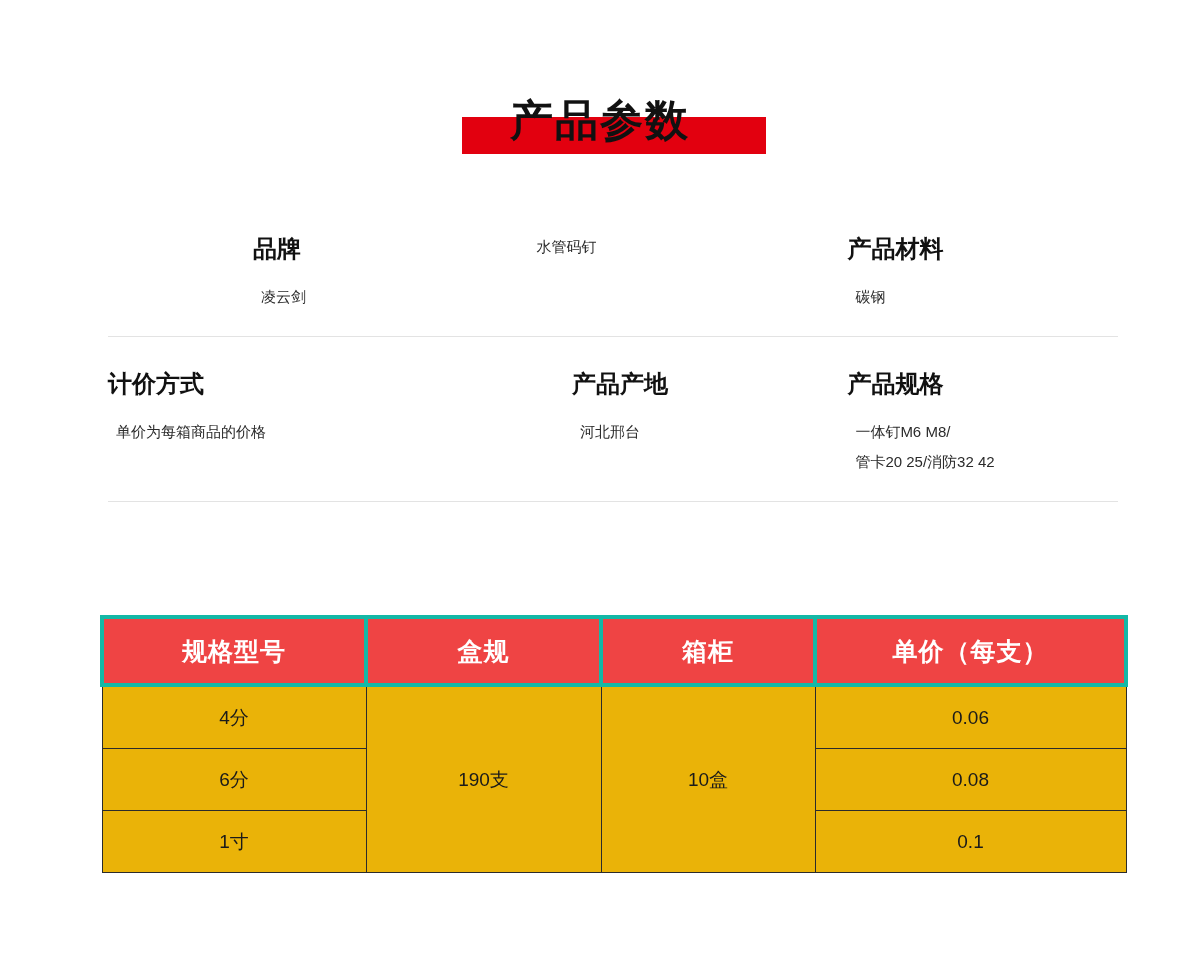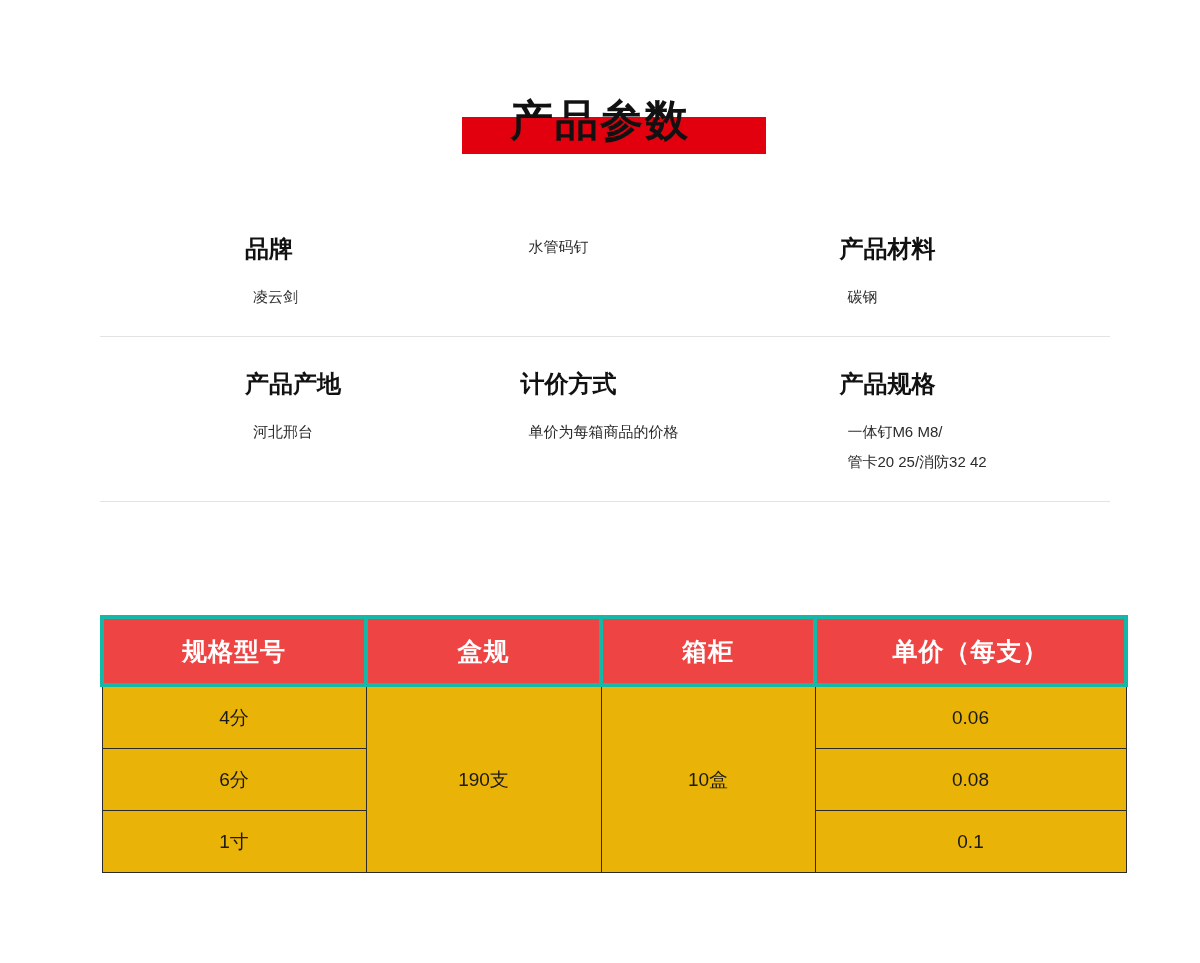--- a/index.html
+++ b/index.html
@@ -43,21 +43,21 @@
     letter-spacing: 2px;
     color: #111111;
     line-height: 60px;
     margin-top: 20px;
   }
 
   
   .specs {
     position: absolute;
     top: 232px;
-    left: 100px;
+    left: 108px;
     width: 1010px;
   }
   .spec-row {
     display: flex;
     width: 1010px;
     padding-bottom: 24px;
   }
   .spec-row.with-line {
     border-bottom: 1px solid #e3e3e3;
   }
@@ -136,27 +136,27 @@
     <div class="spec-cell c2">
       <div class="spec-value">水管码钉</div>
     </div>
     <div class="spec-cell c3">
       <div class="spec-label">产品材料</div>
       <div class="spec-value">碳钢</div>
     </div>
   </div>
 
   <div class="spec-row with-line second">
+    <div class="spec-cell c2">
+      <div class="spec-label">计价方式</div>
+      <div class="spec-value">单价为每箱商品的价格</div>
+    </div>
     <div class="spec-cell c1">
       <div class="spec-label">产品产地</div>
       <div class="spec-value">河北邢台</div>
-    </div>
-    <div class="spec-cell c2">
-      <div class="spec-label">计价方式</div>
-      <div class="spec-value">单价为每箱商品的价格</div>
     </div>
     <div class="spec-cell c3">
       <div class="spec-label">产品规格</div>
       <div class="spec-value">一体钉M6 M8/</div>
       <div class="spec-value">管卡20 25/消防32 42</div>
     </div>
   </div>
 
 </div>
 

